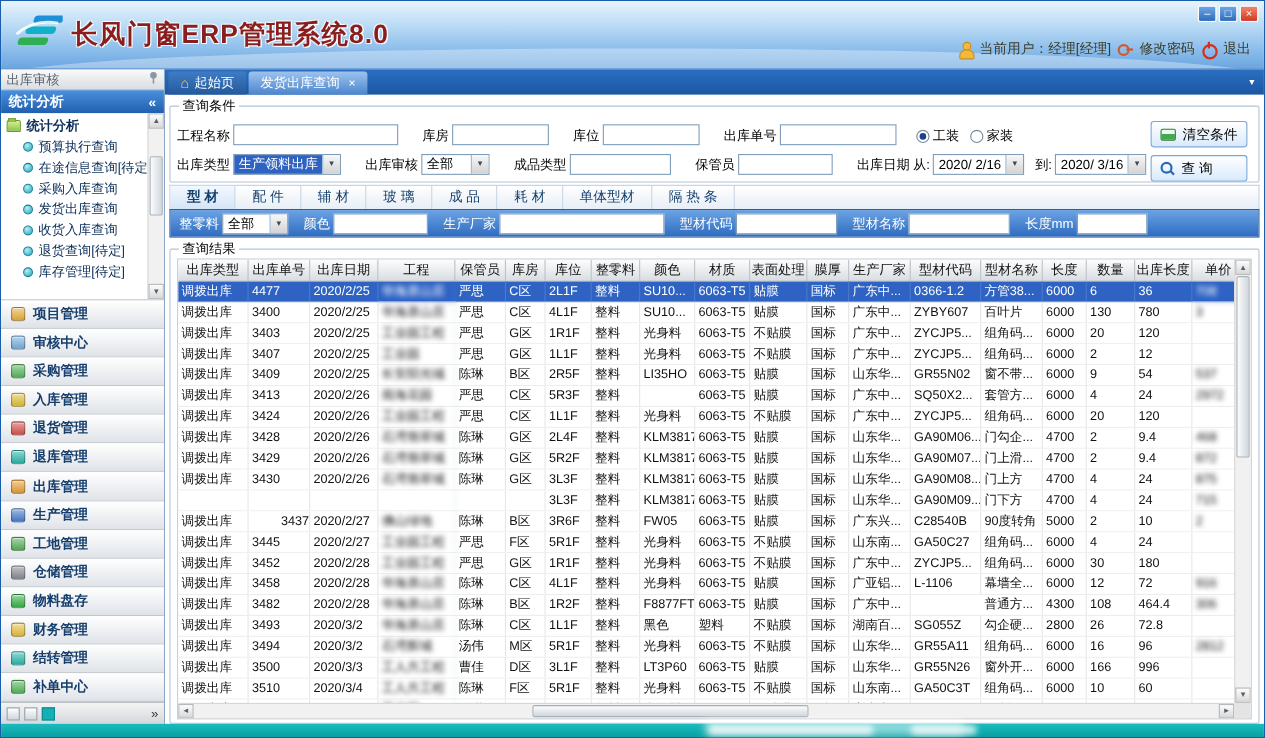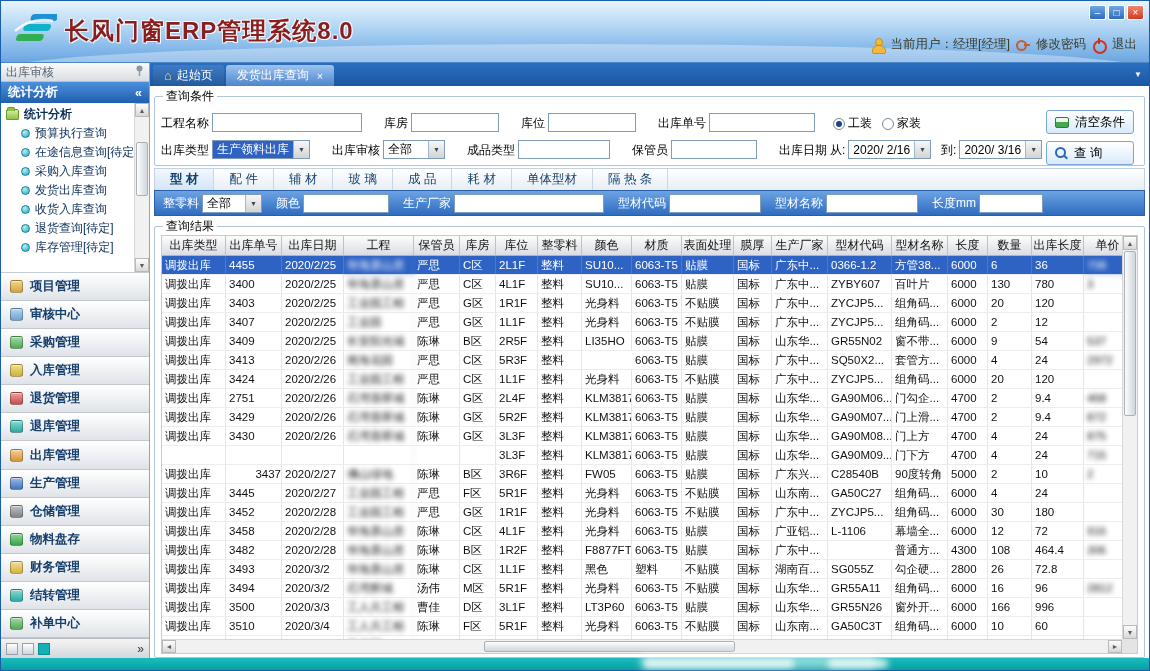--- a/index.html
+++ b/index.html
@@ -252,20 +252,24 @@
             <span class="micon" style="background: linear-gradient(rgba(255, 255, 255, 0.45), rgba(0, 0, 0, 0.08)), rgb(47, 185, 173);"></span>
             <span>退库管理</span>
           </div>
           <div class="mitem">
             <span class="micon" style="background: linear-gradient(rgba(255, 255, 255, 0.45), rgba(0, 0, 0, 0.08)), rgb(233, 162, 59);"></span>
             <span>出库管理</span>
           </div>
           <div class="mitem">
             <span class="micon" style="background: linear-gradient(rgba(255, 255, 255, 0.45), rgba(0, 0, 0, 0.08)), rgb(74, 127, 208);"></span>
             <span>生产管理</span>
+          </div>
+          <div class="mitem">
+            <span class="micon" style="background: linear-gradient(rgba(255, 255, 255, 0.45), rgba(0, 0, 0, 0.08)), rgb(89, 179, 90);"></span>
+            <span>工地管理</span>
           </div>
           <div class="mitem">
             <span class="micon" style="background: linear-gradient(rgba(255, 255, 255, 0.45), rgba(0, 0, 0, 0.08)), rgb(138, 143, 150);"></span>
             <span>仓储管理</span>
           </div>
           <div class="mitem">
             <span class="micon" style="background: linear-gradient(rgba(255, 255, 255, 0.45), rgba(0, 0, 0, 0.08)), rgb(57, 181, 74);"></span>
             <span>物料盘存</span>
           </div>
           <div class="mitem">
@@ -409,21 +413,21 @@
                 <div class="th" style="width: 64px;">型材代码</div>
                 <div class="th" style="width: 56px;">型材名称</div>
                 <div class="th" style="width: 40px;">长度</div>
                 <div class="th" style="width: 44px;">数量</div>
                 <div class="th" style="width: 52px;">出库长度</div>
                 <div class="th" style="width: 48px;">单价</div>
               </div>
             <div id="tbody">
                 <div class="tr sel">
                   <div class="td" style="width: 64px;">调拨出库</div>
-                  <div class="td" style="width: 56px;">4455</div>
+                  <div class="td" style="width: 56px;">4477</div>
                   <div class="td" style="width: 62px;">2020/2/25</div>
                   <div class="td blurred" style="width: 70px;">华海原山居</div>
                   <div class="td" style="width: 46px;">严思</div>
                   <div class="td" style="width: 36px;">C区</div>
                   <div class="td" style="width: 42px;">2L1F</div>
                   <div class="td" style="width: 44px;">整料</div>
                   <div class="td" style="width: 50px;">SU10...</div>
                   <div class="td" style="width: 50px;">6063-T5</div>
                   <div class="td" style="width: 52px;">贴膜</div>
                   <div class="td" style="width: 38px;">国标</div>
@@ -556,21 +560,21 @@
                   <div class="td" style="width: 56px;">广东中...</div>
                   <div class="td" style="width: 64px;">ZYCJP5...</div>
                   <div class="td" style="width: 56px;">组角码...</div>
                   <div class="td" style="width: 40px;">6000</div>
                   <div class="td" style="width: 44px;">20</div>
                   <div class="td" style="width: 52px;">120</div>
                   <div class="td blurred" style="width: 48px;"></div>
                 </div>
                 <div class="tr">
                   <div class="td" style="width: 64px;">调拨出库</div>
-                  <div class="td" style="width: 56px;">2751</div>
+                  <div class="td" style="width: 56px;">3428</div>
                   <div class="td" style="width: 62px;">2020/2/26</div>
                   <div class="td blurred" style="width: 70px;">石湾翡翠城</div>
                   <div class="td" style="width: 46px;">陈琳</div>
                   <div class="td" style="width: 36px;">G区</div>
                   <div class="td" style="width: 42px;">2L4F</div>
                   <div class="td" style="width: 44px;">整料</div>
                   <div class="td" style="width: 50px;">KLM3817</div>
                   <div class="td" style="width: 50px;">6063-T5</div>
                   <div class="td" style="width: 52px;">贴膜</div>
                   <div class="td" style="width: 38px;">国标</div>

